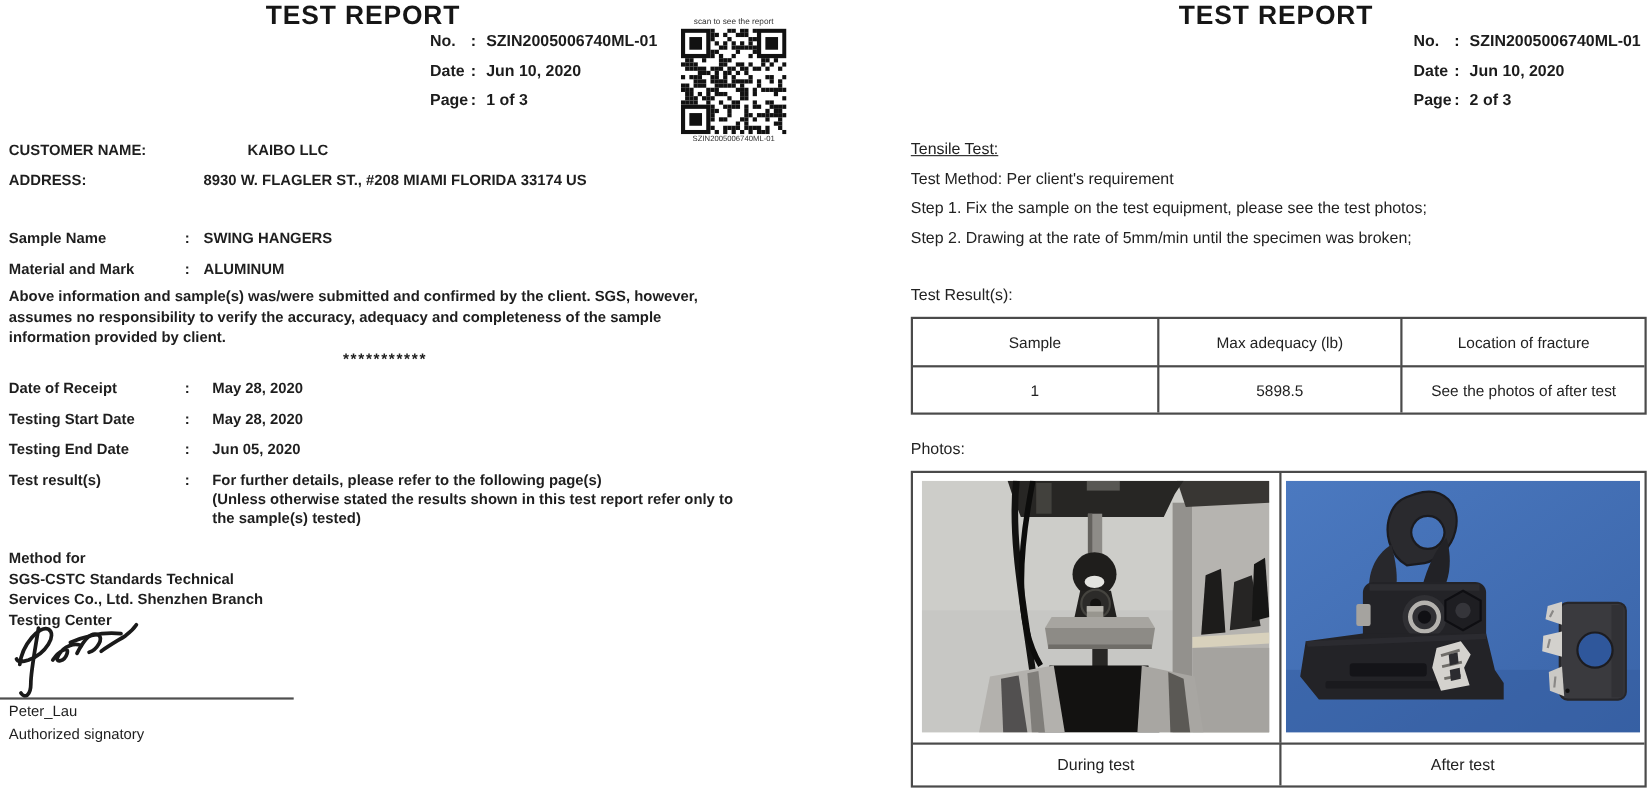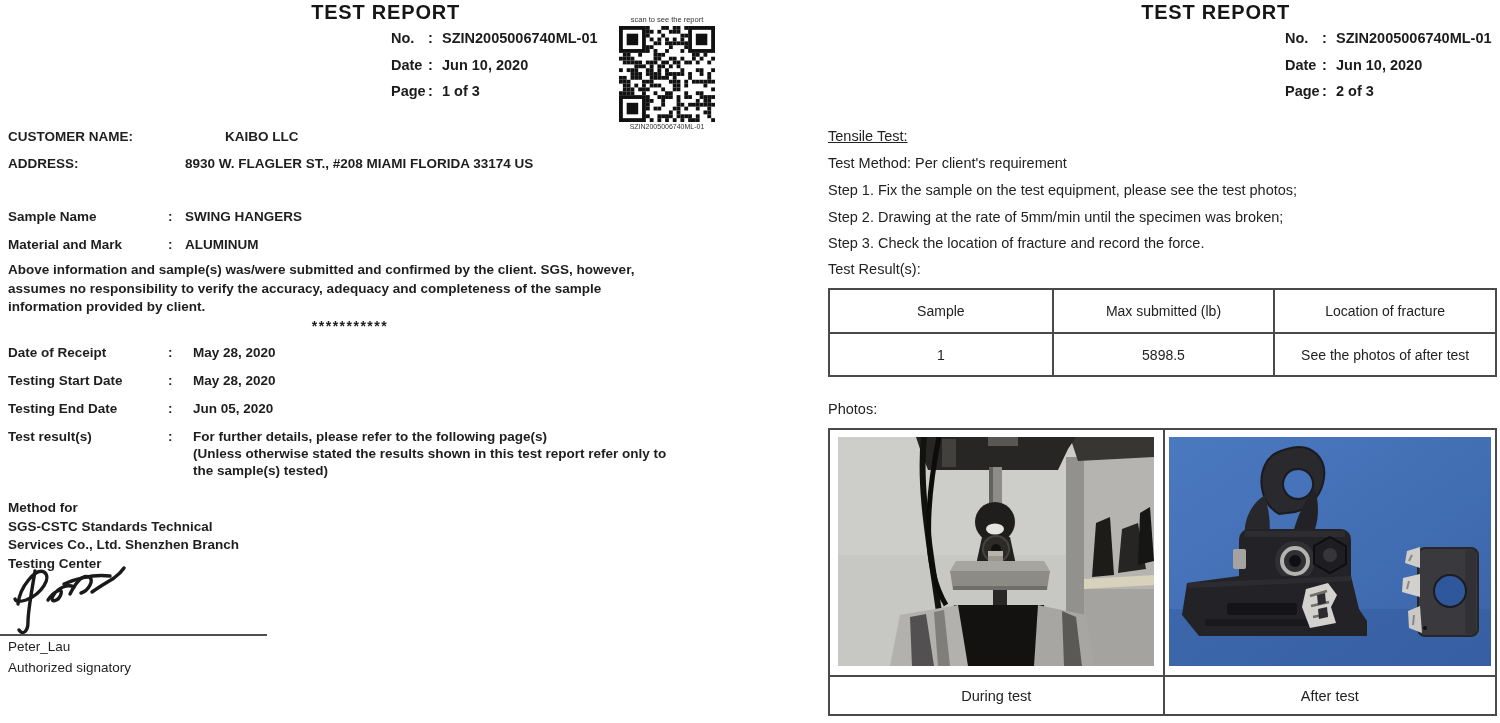--- a/index.html
+++ b/index.html
@@ -1,21 +1,21 @@
 <!DOCTYPE html>
 <html><head>
 <meta charset="utf-8">
 <style>
   html,body{margin:0;padding:0;background:#ffffff;}
   .stage{position:relative;width:1500px;height:723px;background:#ffffff;overflow:hidden;
          font-family:"Liberation Sans","DejaVu Sans",sans-serif;color:#1d1d1d;}
   .page{position:absolute;top:0;width:750px;height:723px;background:#fff;}
   #page1{left:0;} #page2{left:750px;}
   .abs{position:absolute;}
-  .title{font-size:20px;font-weight:bold;letter-spacing:0.8px;color:#161616;text-align:right;width:260px;}
+  .title{font-size:24px;font-weight:bold;letter-spacing:0.8px;color:#161616;text-align:center;width:260px;}
   .meta{font-size:14.5px;font-weight:bold;color:#1c1c1c;}
   .meta .mrow{display:flex;margin-bottom:10.5px;height:16px;line-height:16px;}
   .meta .mlbl{width:37px;flex:none;}
   .meta .mcol{width:14px;flex:none;text-align:left;}
   .qrwrap{width:110px;text-align:center;}
   .qrcap{font-size:7.5px;color:#333;line-height:9px;}
   .bold13{font-size:13.5px;font-weight:normal;color:#1e1e1e;}
   .frow{display:flex;font-size:13.5px;font-weight:bold;color:#1e1e1e;line-height:17px;}
   .frow .lbl{width:160px;flex:none;}
   .frow .col{width:17px;flex:none;}
@@ -408,26 +408,25 @@
         <span class="mlbl">Page</span>
         <span class="mcol">:</span>
         <span>2 of 3</span>
       </div>
     </div>
 
     <div class="abs rline" style="left:78px;top:128px;text-decoration:underline;">Tensile Test:</div>
     <div class="abs rline" style="left:78px;top:155px;">Test Method: Per client's requirement</div>
     <div class="abs rline" style="left:78px;top:182px;">Step 1. Fix the sample on the test equipment, please see the test photos;</div>
     <div class="abs rline" style="left:78px;top:209px;">Step 2. Drawing at the rate of 5mm/min until the specimen was broken;</div>
-    <div class="abs rline" style="left:78px;top:235px;">Step 3. Check the location of fracture and record the force.</div>
     <div class="abs rline" style="left:78px;top:261px;">Test Result(s):</div>
 
     <div class="abs rtable" style="left:78px;top:288px;width:665px;">
       <div class="cell">Sample</div>
-      <div class="cell bl">Max submitted (lb)</div>
+      <div class="cell bl">Max adequacy (lb)</div>
       <div class="cell bl">Location of fracture</div>
       <div class="cell bt">1</div>
       <div class="cell bl bt">5898.5</div>
       <div class="cell bl bt">See the photos of after test</div>
     </div>
 
     <div class="abs rline" style="left:78px;top:401px;">Photos:</div>
 
     <div class="abs ptable" style="left:78px;top:428px;width:665px;">
 

